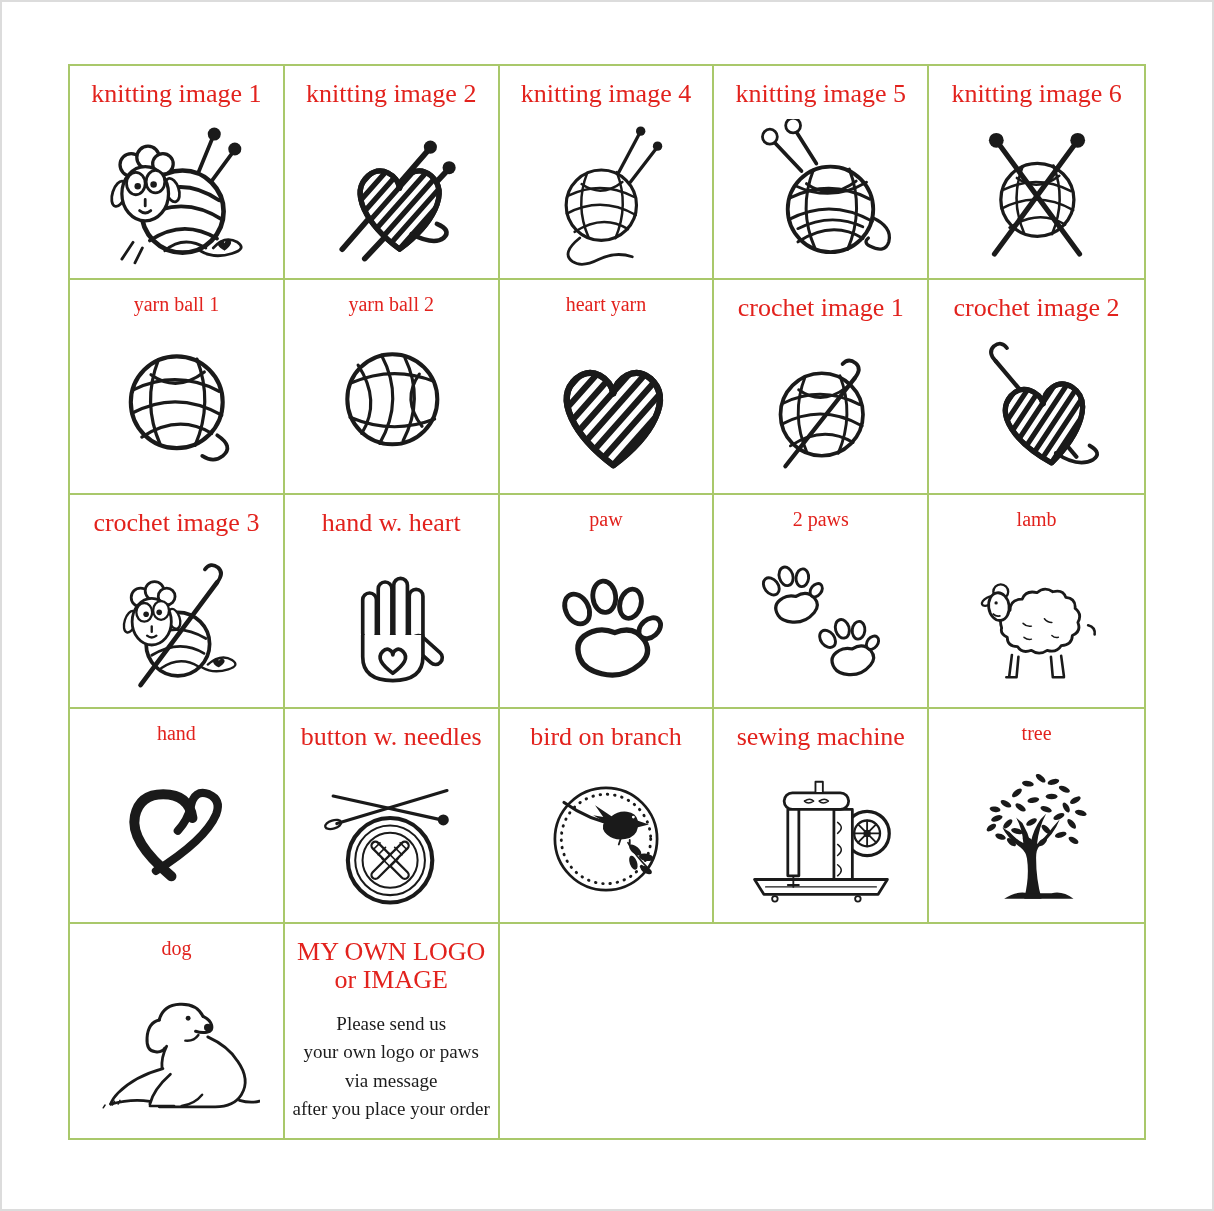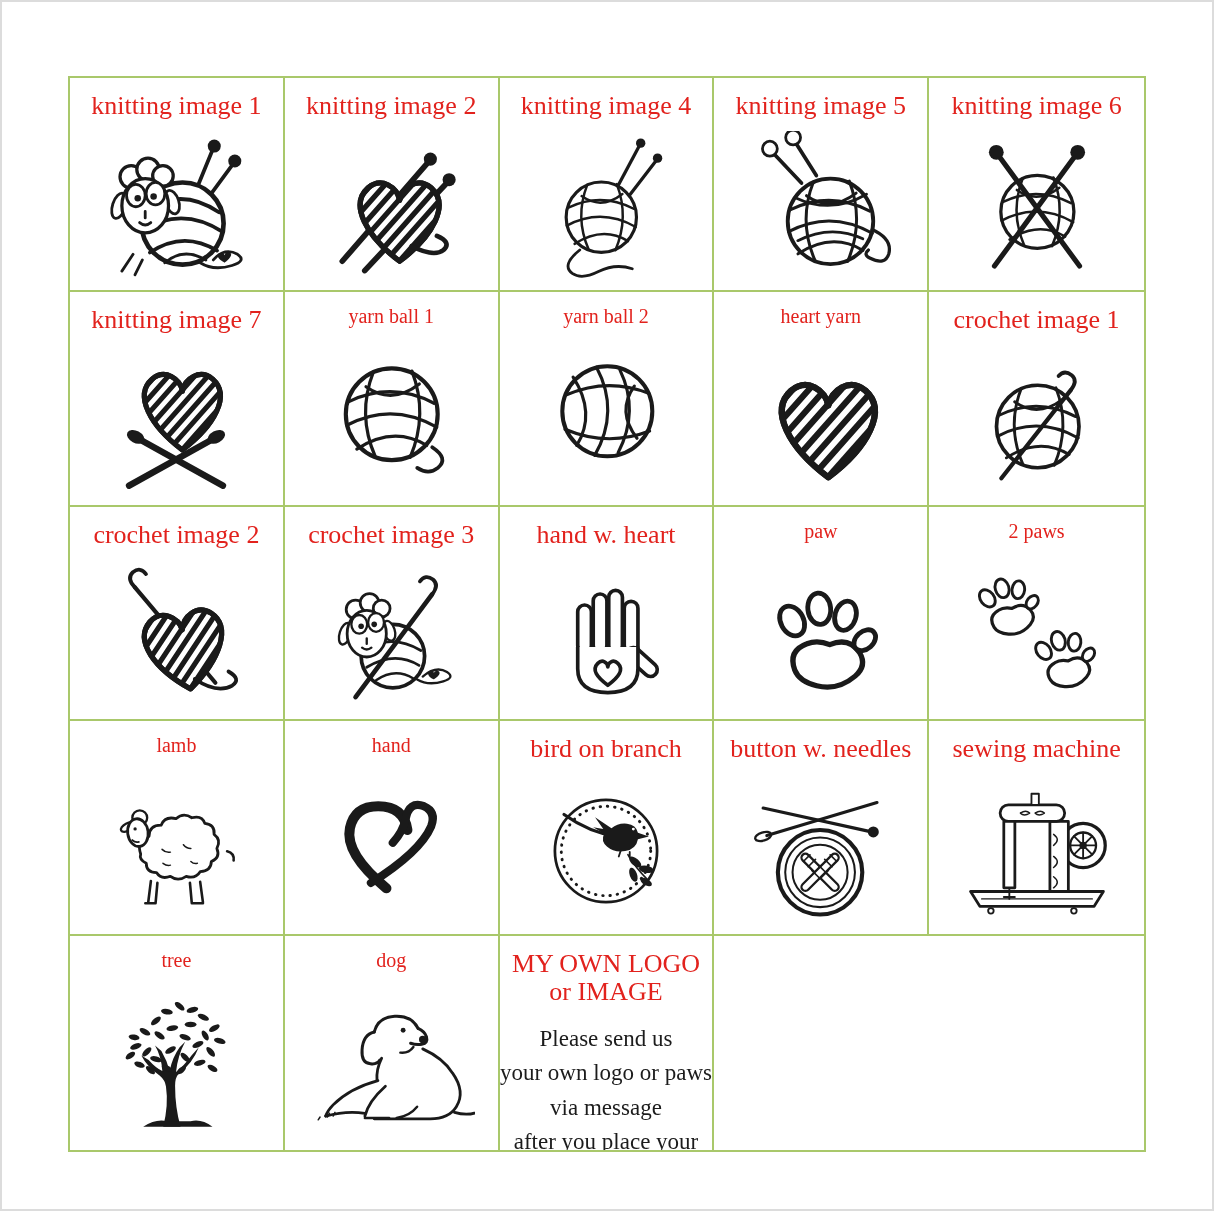--- a/index.html
+++ b/index.html
@@ -1,36 +1,36 @@
 <!DOCTYPE html>
 <html style="--red: #e2221d; --green: #a9c86b; --ink: #1a1a1a;"><head>
 <meta charset="utf-8">
 <style>
   :root{ --red:#e2221d; --green:#a9c86b; --ink:#1a1a1a; }
   html,body{margin:0;padding:0;background:#fff;}
   .page{position:relative;width:1214px;height:1211px;background:#fff;
         border:2px solid #dcdcdc;box-sizing:border-box;
         font-family:"Liberation Serif", serif;overflow:hidden;}
-  .grid{position:absolute;left:66px;top:74px;width:1078px;height:1076px;
+  .grid{position:absolute;left:66px;top:62px;width:1078px;height:1076px;
         display:grid;grid-template-columns:repeat(5,1fr);grid-template-rows:repeat(5,1fr);
         border:2px solid var(--green);box-sizing:border-box;background:#fff;}
   .cell{border-right:2px solid var(--green);border-bottom:2px solid var(--green);
         box-sizing:border-box;display:flex;flex-direction:column;align-items:center;
         padding-top:14px;overflow:hidden;}
   .cell:nth-child(5n){border-right:none;}
   .cell:nth-child(n+21){border-bottom:none;}
   .label{color:var(--red);font-size:26px;line-height:1.08;text-align:center;}
   .label.lg{font-size:20px;}
   .art{flex:1;display:flex;align-items:center;justify-content:center;width:100%;}
   .art svg{display:block;}
   .s{fill:none;stroke:var(--ink);stroke-linecap:round;stroke-linejoin:round;}
   .f{fill:var(--ink);stroke:none;}
   .w{fill:#fff;stroke:var(--ink);stroke-linecap:round;stroke-linejoin:round;}
   .wh{stroke:#fff;fill:none;stroke-linecap:round;}
-  .note{color:#1c1c1c;font-size:23px;line-height:1.5;text-align:center;margin-top:16px;}
+  .note{color:#1c1c1c;font-size:19px;line-height:1.5;text-align:center;margin-top:16px;}
   .custom .label{margin-bottom:0;}
 </style>
 </head>
 <body>
 
 <svg width="0" height="0" style="position:absolute" aria-hidden="true">
   <defs>
     <clipPath id="hclip">
       <path d="M60,100 C28,76 12,46 30,30 C43,19 58,30 60,42 C62,30 77,19 90,30 C108,46 92,76 60,100 Z"></path>
     </clipPath>
@@ -162,34 +162,20 @@
               <use href="#yarnball"></use>
             </g>
           <line class="s" stroke-width="5.5" x1="38" y1="26" x2="126" y2="146"></line>
             <circle class="f" cx="36" cy="23" r="8"></circle>
           <line class="s" stroke-width="5.5" x1="122" y1="26" x2="34" y2="146"></line>
             <circle class="f" cx="124" cy="23" r="8"></circle>
         </svg>
       </div>
     </div>
 
-    <div class="cell">
-      <div class="label">knitting image 7</div>
-      <div class="art">
-        <svg width="150" viewBox="0 0 160 160">
-          <line class="s" stroke-width="7" x1="40" y1="100" x2="130" y2="150"></line>
-          <ellipse class="f" cx="37" cy="98" rx="10" ry="6.5" transform="rotate(28 37 98)"></ellipse>
-          <line class="s" stroke-width="7" x1="120" y1="100" x2="30" y2="150"></line>
-          <ellipse class="f" cx="123" cy="98" rx="10" ry="6.5" transform="rotate(-28 123 98)"></ellipse>
-          <g transform="translate(22,4) scale(1.08)">
-              <use href="#striped-heart"></use>
-            </g>
-        </svg>
-      </div>
-    </div>
 
     <div class="cell">
       <div class="label lg">yarn ball 1</div>
       <div class="art">
         <svg width="150" viewBox="0 0 160 150">
           <g transform="translate(22,14) scale(0.98)">
               <use href="#yarnball"></use>
             </g>
           <path class="s" stroke-width="4" d="M124,108 q18,12 6,22 q-10,8 -22,0"></path>
         </svg>
@@ -333,57 +319,57 @@
       <div class="label lg">hand</div>
       <div class="art">
         <svg width="146" viewBox="0 0 160 150">
           <path class="s" stroke-width="11" d="M98,58 q-4,-26 -32,-26 q-26,0 -31,24 q-6,28 40,66"></path>
           <path class="s" stroke-width="9" d="M58,116 q54,-34 66,-62 q6,-16 -8,-22 q-16,-6 -20,14 q-3,14 -14,26"></path>
         </svg>
       </div>
     </div>
 
     <div class="cell">
+      <div class="label">button w. needles</div>
+      <div class="art">
+        <svg width="156" viewBox="0 0 170 160">
+          <line class="s" stroke-width="3.5" x1="22" y1="36" x2="140" y2="62"></line>
+            <circle class="f" cx="142" cy="62" r="6"></circle>
+          <line class="s" stroke-width="3.5" x1="26" y1="66" x2="146" y2="30"></line>
+          <ellipse class="s" stroke-width="2.5" cx="22" cy="67" rx="9" ry="4.5" transform="rotate(-17 22 67)"></ellipse>
+          <circle class="w" stroke-width="4.5" cx="84" cy="106" r="46"></circle>
+          <circle class="s" stroke-width="2.2" cx="84" cy="106" r="38"></circle>
+          <circle class="s" stroke-width="2.2" cx="84" cy="106" r="30"></circle>
+          <line class="s" stroke-width="11" x1="68" y1="90" x2="100" y2="122"></line>
+          <line class="wh" stroke-width="6" x1="68" y1="90" x2="100" y2="122"></line>
+          <path class="s" stroke-width="1.8" d="M66,94 l7,-7 m-2,13 l8,-8 m-1,14 l8,-8 m-1,14 l8,-8"></path>
+          <line class="s" stroke-width="11" x1="100" y1="90" x2="68" y2="122"></line>
+          <line class="wh" stroke-width="6" x1="100" y1="90" x2="68" y2="122"></line>
+          <path class="s" stroke-width="1.8" d="M102,94 l-7,-7 m2,13 l-8,-8 m1,14 l-8,-8 m1,14 l-8,-8"></path>
+        </svg>
+      </div>
+    </div>
+
+    <div class="cell">
       <div class="label">bird on branch</div>
       <div class="art">
         <svg width="146" viewBox="0 0 160 155">
           <circle class="s" stroke-width="3" cx="80" cy="80" r="56"></circle>
           <circle class="s" stroke-width="3.2" cx="80" cy="80" r="49" stroke-dasharray="0.5 7.5"></circle>
           <path class="s" stroke-width="3.5" d="M34,40 q28,20 58,24 l14,1"></path>
           <path class="s" stroke-width="1.8" d="M104,84 q8,14 22,28"></path>
           <path class="f" d="M86,55 l-18,-12 l9,13 l-11,-2 l12,7 q-4,8 3,14 q8,7 20,5 q12,-2 14,-13 l12,-3 l-12,-4 q-2,-9 -12,-10 q-10,-1 -17,5 z"></path>
           <circle cx="110" cy="56" r="1.6" fill="#fff"></circle>
           <path class="s" stroke-width="2" d="M96,80 l-2,6 m12,-5 v6"></path>
           <g class="f">
             <ellipse cx="112" cy="92" rx="8" ry="4" transform="rotate(40 112 92)"></ellipse>
             <ellipse cx="124" cy="100" rx="8" ry="4" transform="rotate(10 124 100)"></ellipse>
             <ellipse cx="110" cy="106" rx="8" ry="4" transform="rotate(70 110 106)"></ellipse>
             <ellipse cx="124" cy="114" rx="7" ry="3.5" transform="rotate(30 124 114)"></ellipse>
           </g>
-        </svg>
-      </div>
-    </div>
-
-    <div class="cell">
-      <div class="label">button w. needles</div>
-      <div class="art">
-        <svg width="156" viewBox="0 0 170 160">
-          <line class="s" stroke-width="3.5" x1="22" y1="36" x2="140" y2="62"></line>
-            <circle class="f" cx="142" cy="62" r="6"></circle>
-          <line class="s" stroke-width="3.5" x1="26" y1="66" x2="146" y2="30"></line>
-          <ellipse class="s" stroke-width="2.5" cx="22" cy="67" rx="9" ry="4.5" transform="rotate(-17 22 67)"></ellipse>
-          <circle class="w" stroke-width="4.5" cx="84" cy="106" r="46"></circle>
-          <circle class="s" stroke-width="2.2" cx="84" cy="106" r="38"></circle>
-          <circle class="s" stroke-width="2.2" cx="84" cy="106" r="30"></circle>
-          <line class="s" stroke-width="11" x1="68" y1="90" x2="100" y2="122"></line>
-          <line class="wh" stroke-width="6" x1="68" y1="90" x2="100" y2="122"></line>
-          <path class="s" stroke-width="1.8" d="M66,94 l7,-7 m-2,13 l8,-8 m-1,14 l8,-8 m-1,14 l8,-8"></path>
-          <line class="s" stroke-width="11" x1="100" y1="90" x2="68" y2="122"></line>
-          <line class="wh" stroke-width="6" x1="100" y1="90" x2="68" y2="122"></line>
-          <path class="s" stroke-width="1.8" d="M102,94 l-7,-7 m2,13 l-8,-8 m1,14 l-8,-8 m1,14 l-8,-8"></path>
         </svg>
       </div>
     </div>
 
     <div class="cell">
       <div class="label">sewing machine</div>
       <div class="art">
         <svg width="166" viewBox="0 0 180 150">
           <path class="w" stroke-width="3" d="M18,122 h144 l-10,16 h-124 z"></path>
           <circle class="s" stroke-width="2" cx="40" cy="143" r="3"></circle>

